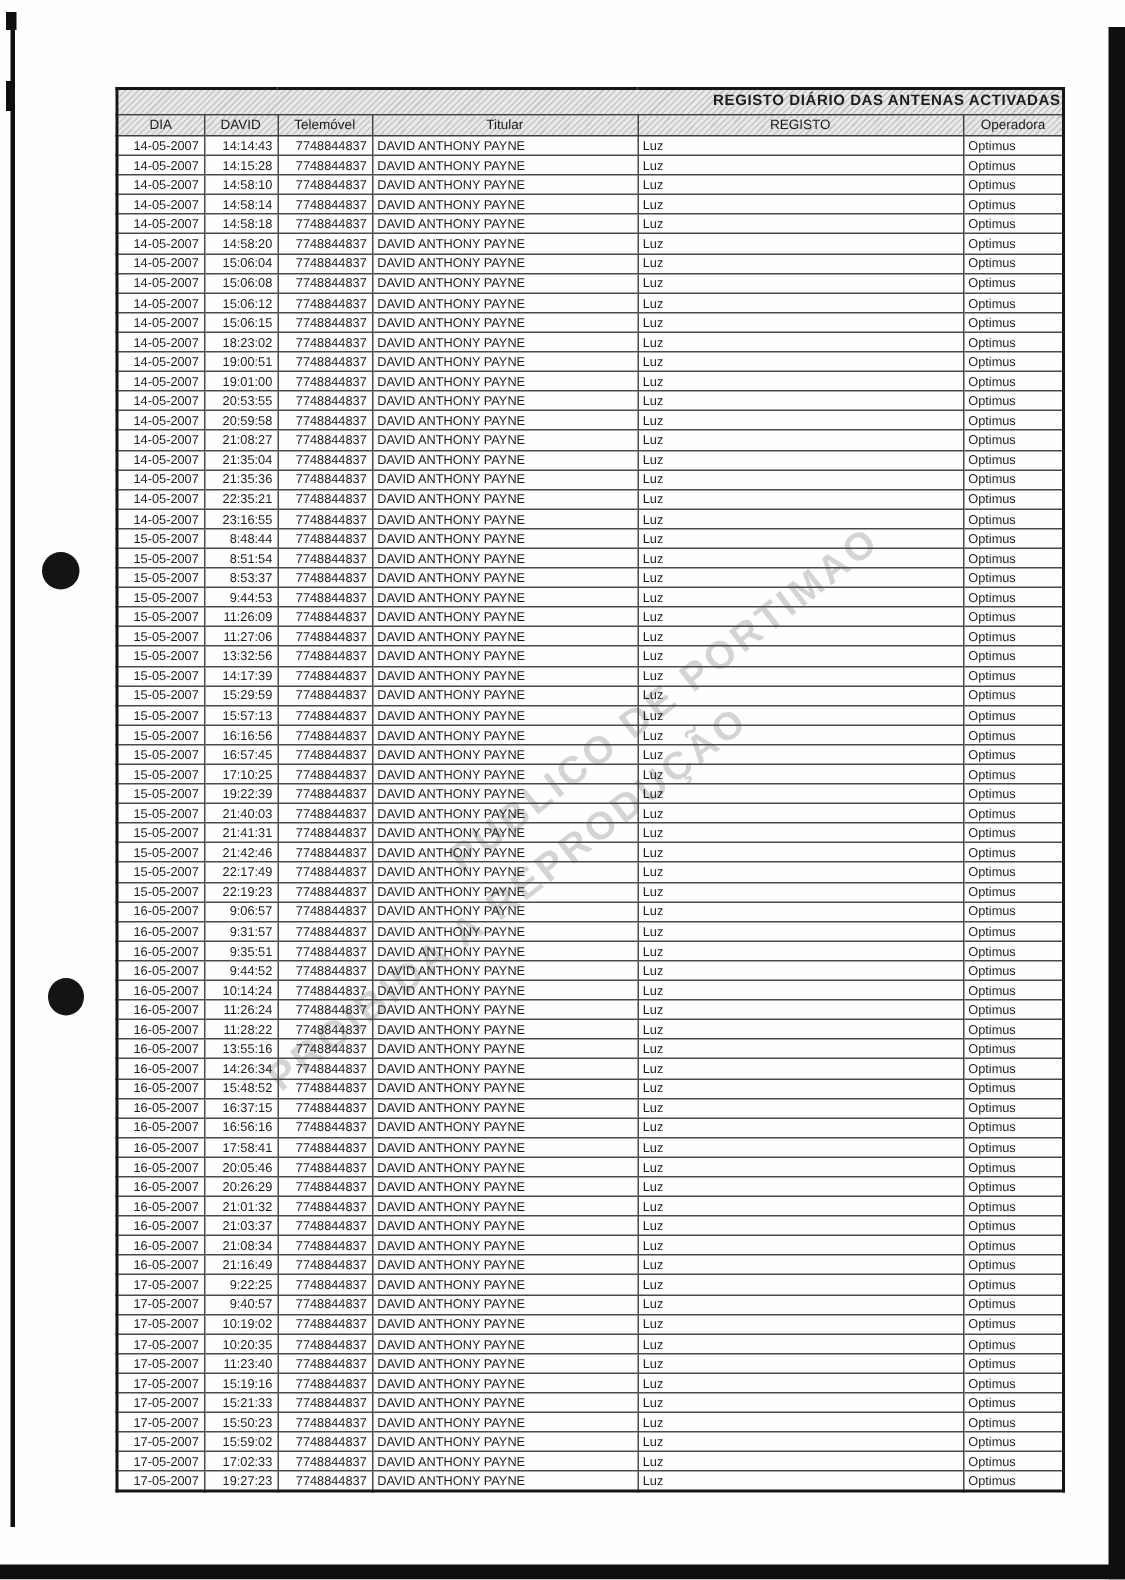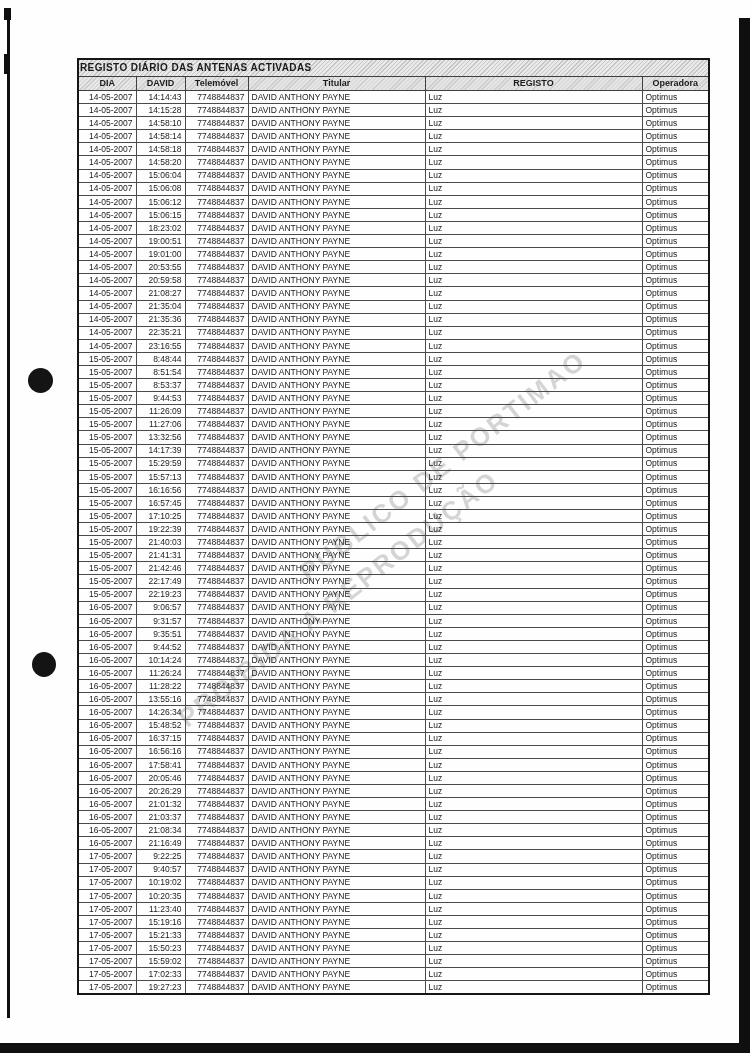--- a/index.html
+++ b/index.html
@@ -36,27 +36,27 @@
     border-collapse:collapse;table-layout:fixed;
     color:#1b1b1b;
     border:2px solid #161616;
   }
   .doc-table th,.doc-table td{
     border:1px solid #3f3f3f;
     overflow:hidden;white-space:nowrap;
     line-height:1;
   }
   .title-cell{
-    height:14px;font-size:10px;font-weight:bold;text-align:left;
+    height:14px;font-size:10px;font-weight:bold;text-align:right;
     letter-spacing:.4px;
     background-image:repeating-linear-gradient(135deg,#c6c6c6 0 1px,#e9e9e9 1px 3px);
     border-bottom:1px solid #161616;
   }
   .head th{
-    height:11px;font-size:9px;font-weight:bold;text-align:center;
+    height:11px;font-size:9px;font-weight:normal;text-align:center;
     background-image:repeating-linear-gradient(135deg,#c6c6c6 0 1px,#e9e9e9 1px 3px);
   }
   .doc-table tbody td{
     height:12.1px;font-size:8.5px;padding:0 3px;
     border-color:#4a4a4a;
   }
   td.c0,td.c1,td.c2{text-align:right;}
   td.c3,td.c4,td.c5{text-align:left;}
 </style>
 </head>

